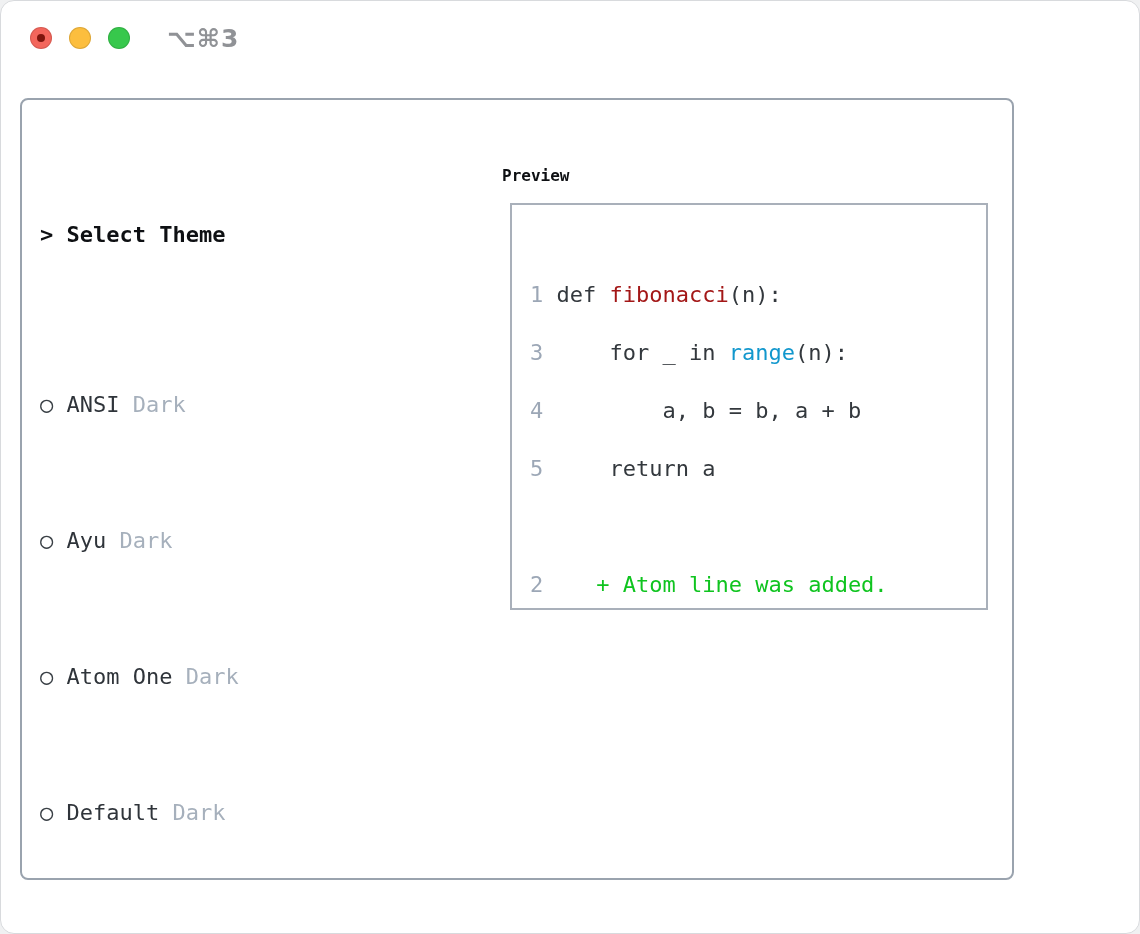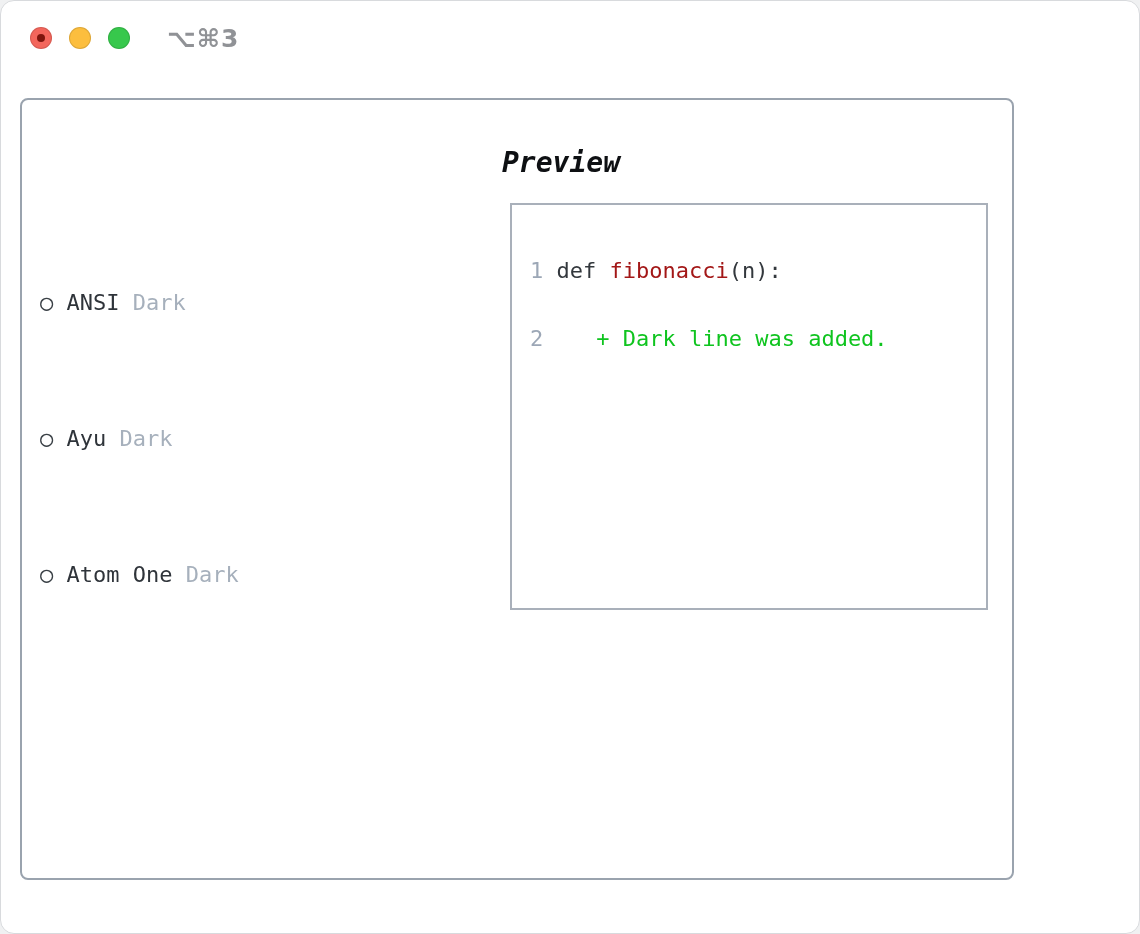--- a/index.html
+++ b/index.html
@@ -41,29 +41,29 @@
   .left-col{
     position:absolute;left:18px;top:50px;font-size:22px;line-height:34px;
     white-space:pre;color:var(--text-dark);
   }
   .left-col .row{white-space:pre;cursor:pointer;}
   .list-header{font-weight:bold;color:var(--text-black);}
   .marker{color:#3a4046;}
   .variant{color:var(--muted);}
   
   .preview-header{
-    position:absolute;left:480px;top:46px;font-size:28px;line-height:34px;
-    font-weight:bold;color:var(--text-black);font-style:italic;
+    position:absolute;left:480px;top:59px;font-size:16px;line-height:34px;
+    font-weight:bold;color:var(--text-black);
   }
   .preview-box{
     position:absolute;left:488px;top:103px;width:478px;height:407px;
     border:2px solid var(--box-border);background:#ffffff;
     padding:49px 0 0 18px;overflow:hidden;
   }
-  .pline{white-space:pre;font-size:22px;line-height:34px;height:34px;}
+  .pline{white-space:pre;font-size:22px;line-height:34px;height:34px;margin-top:24px;}
   .lnum{display:inline-block;width:2ch;color:var(--line-number);}
   .seg-fg{color:var(--code-fg);}
   .seg-title{color:var(--code-title-red);}
   .seg-number{color:var(--code-number-teal);}
   .seg-builtin{color:var(--code-builtin-blue);}
   .seg-context{color:var(--diff-context);}
   .seg-deleted{color:var(--diff-deleted);}
   .seg-added{color:var(--diff-added);}
 </style>
 </head>
@@ -74,27 +74,29 @@
   <div class="titlebar">
     <div class="traffic red"></div>
     <div class="traffic yellow"></div>
     <div class="traffic green"></div>
     <div class="win-title">⌥⌘3</div>
   </div>
 
   <div class="frame">
 
     <div class="left-col">
+      <div class="row list-header"><span>&gt; </span><span>Select Theme</span></div>
       <div>
   <div class="row"><span class="marker">○</span><span class="name"> ANSI</span><span class="variant"> Dark</span></div>
 
   <div class="row"><span class="marker">○</span><span class="name"> Ayu</span><span class="variant"> Dark</span></div>
 
   <div class="row"><span class="marker">○</span><span class="name"> Atom One</span><span class="variant"> Dark</span></div>
 
+  <div class="row"><span class="marker">○</span><span class="name"> Default</span><span class="variant"> Dark</span></div>
 
   <div class="row"></div>
 
   
 
   
 
   
 
   
@@ -111,24 +113,27 @@
       
       
       
     </div>
 
     <div class="preview-header">Preview</div>
     <div class="preview-box">
   <div class="pline"><span class="lnum">1</span><span class="lcontent"><span class="seg-fg">def </span><span class="seg-title">fibonacci</span><span class="seg-fg">(n):</span></span></div>
 
 
+  <div class="pline"><span class="lnum">3</span><span class="lcontent"><span class="seg-fg">    for _ in </span><span class="seg-builtin">range</span><span class="seg-fg">(n):</span></span></div>
 
+  <div class="pline"><span class="lnum">4</span><span class="lcontent"><span class="seg-fg">        a, b = b, a + b</span></span></div>
 
+  <div class="pline"><span class="lnum">5</span><span class="lcontent"><span class="seg-fg">    return a</span></span></div>
 
   <div class="pline"><span class="lnum"></span><span class="lcontent"></span></div>
 
 
 
-  <div class="pline"><span class="lnum">2</span><span class="lcontent"><span class="seg-added">   + Dark line was added.</span></span></div>
+  <div class="pline"><span class="lnum">2</span><span class="lcontent"><span class="seg-added">   + Atom line was added.</span></span></div>
 </div>
 
   </div>
 </div>
 
 </body></html>

